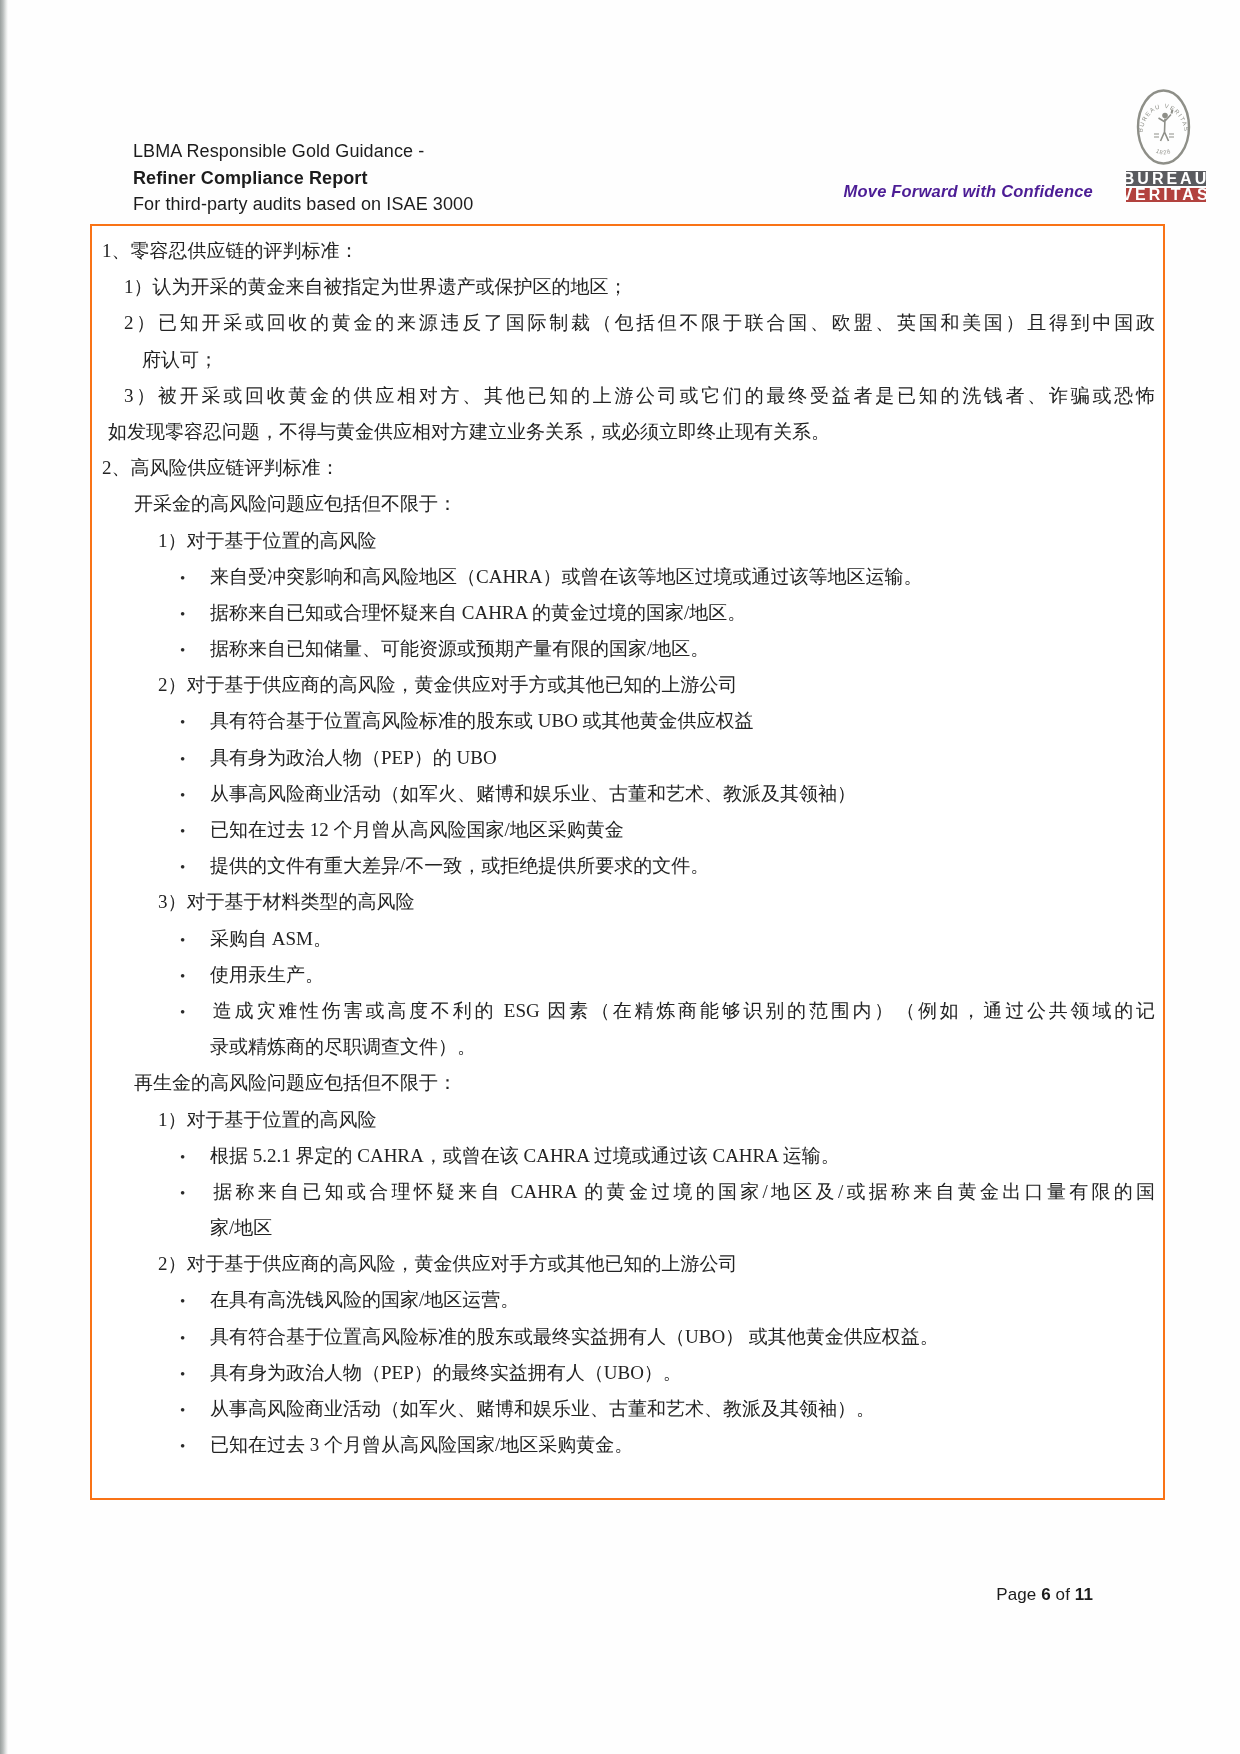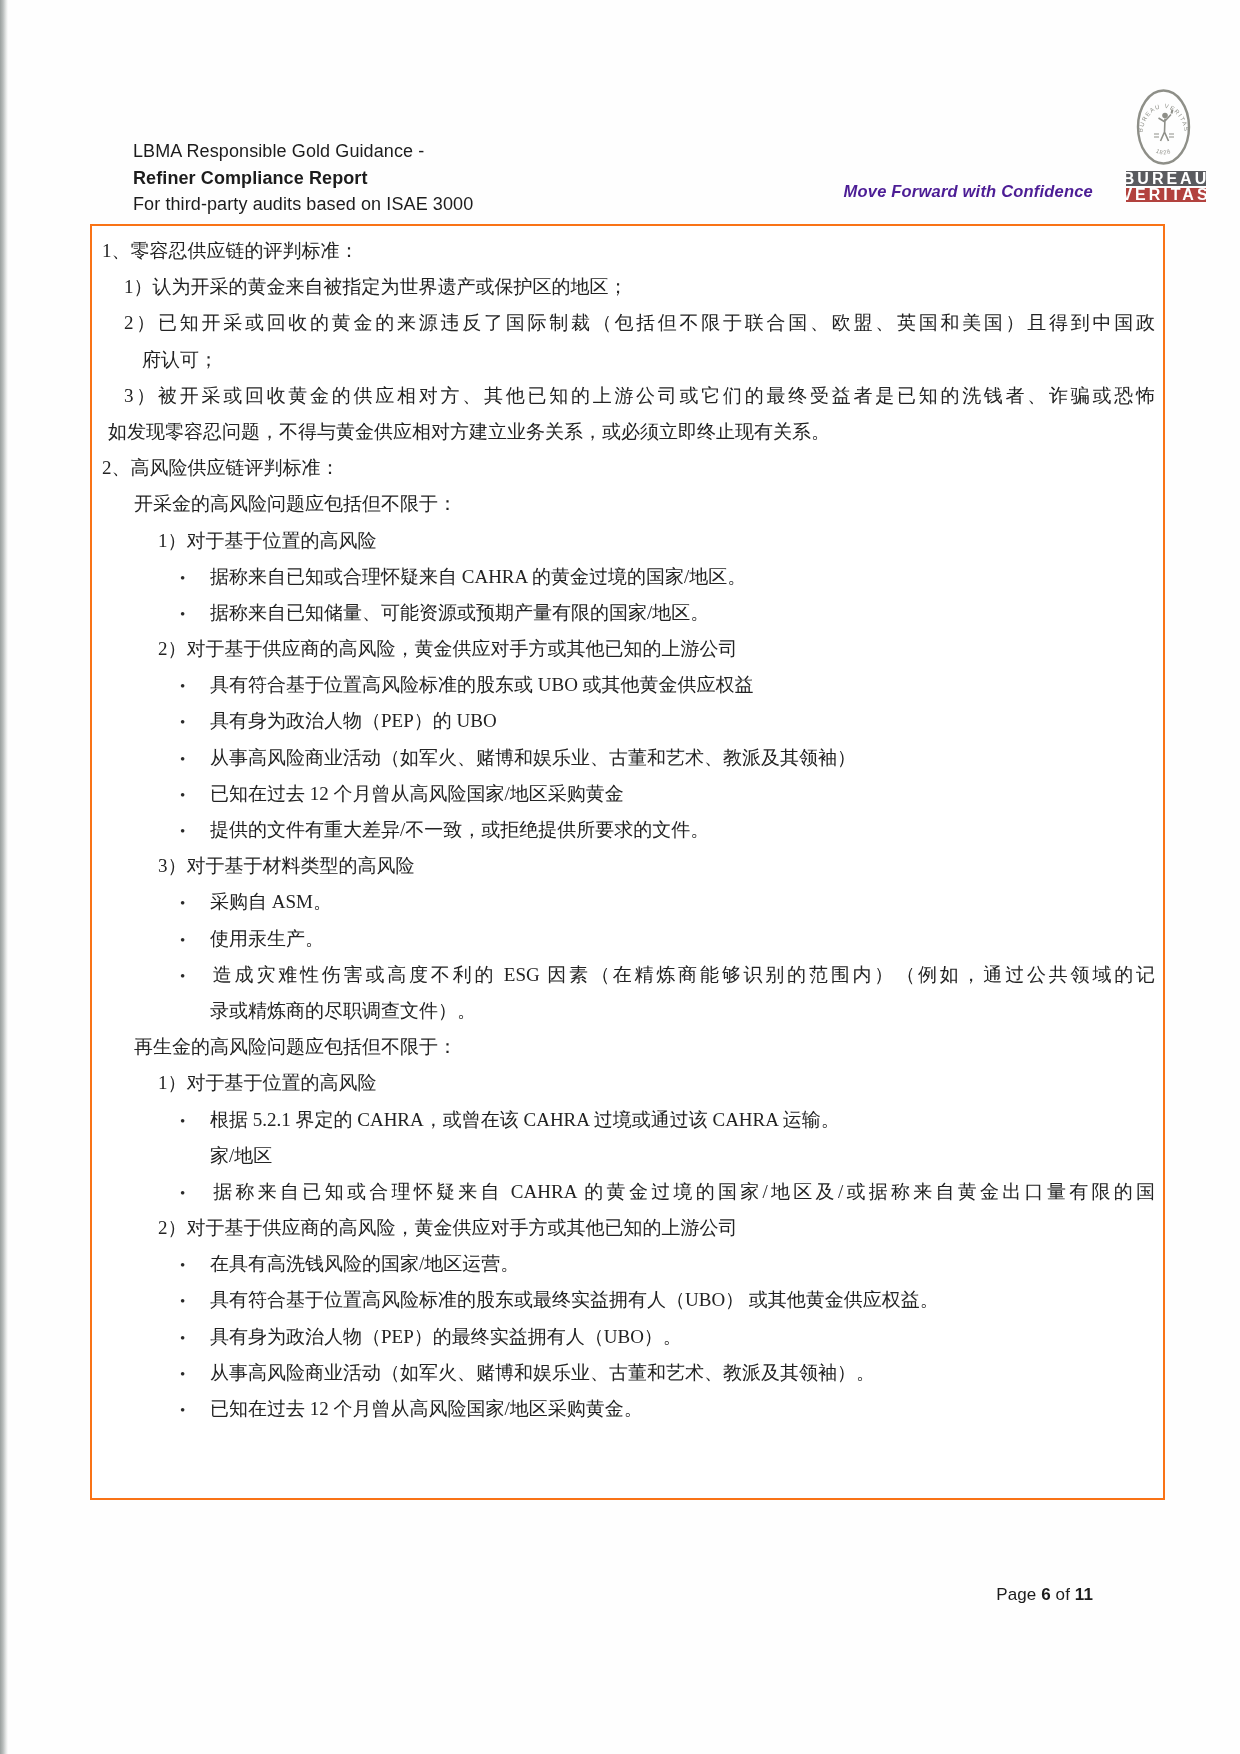--- a/index.html
+++ b/index.html
@@ -109,44 +109,45 @@
 <div class="content-box">
     <div class="line lvl-top"><span>1、零容忍供应链的评判标准：</span></div>
     <div class="line lvl-sub"><span>1）认为开采的黄金来自被指定为世界遗产或保护区的地区；</span></div>
     <div class="line lvl-sub fill"><span>2）已知开采或回收的黄金的来源违反了国际制裁（包括但不限于联合国、欧盟、英国和美国）且得到中国政</span></div>
     <div class="line lvl-subwrap"><span>府认可；</span></div>
     <div class="line lvl-sub fill"><span>3）被开采或回收黄金的供应相对方、其他已知的上游公司或它们的最终受益者是已知的洗钱者、诈骗或恐怖</span></div>
     <div class="line lvl-note"><span>如发现零容忍问题，不得与黄金供应相对方建立业务关系，或必须立即终止现有关系。</span></div>
     <div class="line lvl-top"><span>2、高风险供应链评判标准：</span></div>
     <div class="line lvl-intro"><span>开采金的高风险问题应包括但不限于：</span></div>
     <div class="line lvl-subsub"><span>1）对于基于位置的高风险</span></div>
+    <div class="line lvl-bullet"><span class="bullet">•</span><span>来自受冲突影响和高风险地区（CAHRA）或曾在该等地区过境或通过该等地区运输。</span></div>
     <div class="line lvl-bullet"><span class="bullet">•</span><span>据称来自已知或合理怀疑来自 CAHRA 的黄金过境的国家/地区。</span></div>
     <div class="line lvl-bullet"><span class="bullet">•</span><span>据称来自已知储量、可能资源或预期产量有限的国家/地区。</span></div>
     <div class="line lvl-subsub"><span>2）对于基于供应商的高风险，黄金供应对手方或其他已知的上游公司</span></div>
     <div class="line lvl-bullet"><span class="bullet">•</span><span>具有符合基于位置高风险标准的股东或 UBO 或其他黄金供应权益</span></div>
     <div class="line lvl-bullet"><span class="bullet">•</span><span>具有身为政治人物（PEP）的 UBO</span></div>
     <div class="line lvl-bullet"><span class="bullet">•</span><span>从事高风险商业活动（如军火、赌博和娱乐业、古董和艺术、教派及其领袖）</span></div>
     <div class="line lvl-bullet"><span class="bullet">•</span><span>已知在过去 12 个月曾从高风险国家/地区采购黄金</span></div>
     <div class="line lvl-bullet"><span class="bullet">•</span><span>提供的文件有重大差异/不一致，或拒绝提供所要求的文件。</span></div>
     <div class="line lvl-subsub"><span>3）对于基于材料类型的高风险</span></div>
     <div class="line lvl-bullet"><span class="bullet">•</span><span>采购自 ASM。</span></div>
     <div class="line lvl-bullet"><span class="bullet">•</span><span>使用汞生产。</span></div>
     <div class="line lvl-bullet fill"><span class="bullet">•</span><span>造成灾难性伤害或高度不利的 ESG 因素（在精炼商能够识别的范围内）（例如，通过公共领域的记</span></div>
     <div class="line lvl-bulletwrap"><span>录或精炼商的尽职调查文件）。</span></div>
     <div class="line lvl-intro"><span>再生金的高风险问题应包括但不限于：</span></div>
     <div class="line lvl-subsub"><span>1）对于基于位置的高风险</span></div>
     <div class="line lvl-bullet"><span class="bullet">•</span><span>根据 5.2.1 界定的 CAHRA，或曾在该 CAHRA 过境或通过该 CAHRA 运输。</span></div>
+    <div class="line lvl-bullet fill"><span class="bullet">•</span><span>据称来自已知或合理怀疑来自 CAHRA 的黄金过境的国家/地区及/或据称来自黄金出口量有限的国</span></div>
     <div class="line lvl-bulletwrap"><span>家/地区</span></div>
-    <div class="line lvl-bullet fill"><span class="bullet">•</span><span>据称来自已知或合理怀疑来自 CAHRA 的黄金过境的国家/地区及/或据称来自黄金出口量有限的国</span></div>
     <div class="line lvl-subsub"><span>2）对于基于供应商的高风险，黄金供应对手方或其他已知的上游公司</span></div>
     <div class="line lvl-bullet"><span class="bullet">•</span><span>在具有高洗钱风险的国家/地区运营。</span></div>
     <div class="line lvl-bullet"><span class="bullet">•</span><span>具有符合基于位置高风险标准的股东或最终实益拥有人（UBO） 或其他黄金供应权益。</span></div>
     <div class="line lvl-bullet"><span class="bullet">•</span><span>具有身为政治人物（PEP）的最终实益拥有人（UBO）。</span></div>
     <div class="line lvl-bullet"><span class="bullet">•</span><span>从事高风险商业活动（如军火、赌博和娱乐业、古董和艺术、教派及其领袖）。</span></div>
-    <div class="line lvl-bullet"><span class="bullet">•</span><span>已知在过去 12 个月曾从高风险国家/地区采购黄金。</span></div>
+    <div class="line lvl-bullet"><span class="bullet">•</span><span>已知在过去 3 个月曾从高风险国家/地区采购黄金。</span></div>
   </div>
 
 <div class="footer-page">
   <span>Page</span>
   <span class="b">6</span>
   <span>of</span>
   <span class="b">11</span>
 </div>
 
 </body></html>

